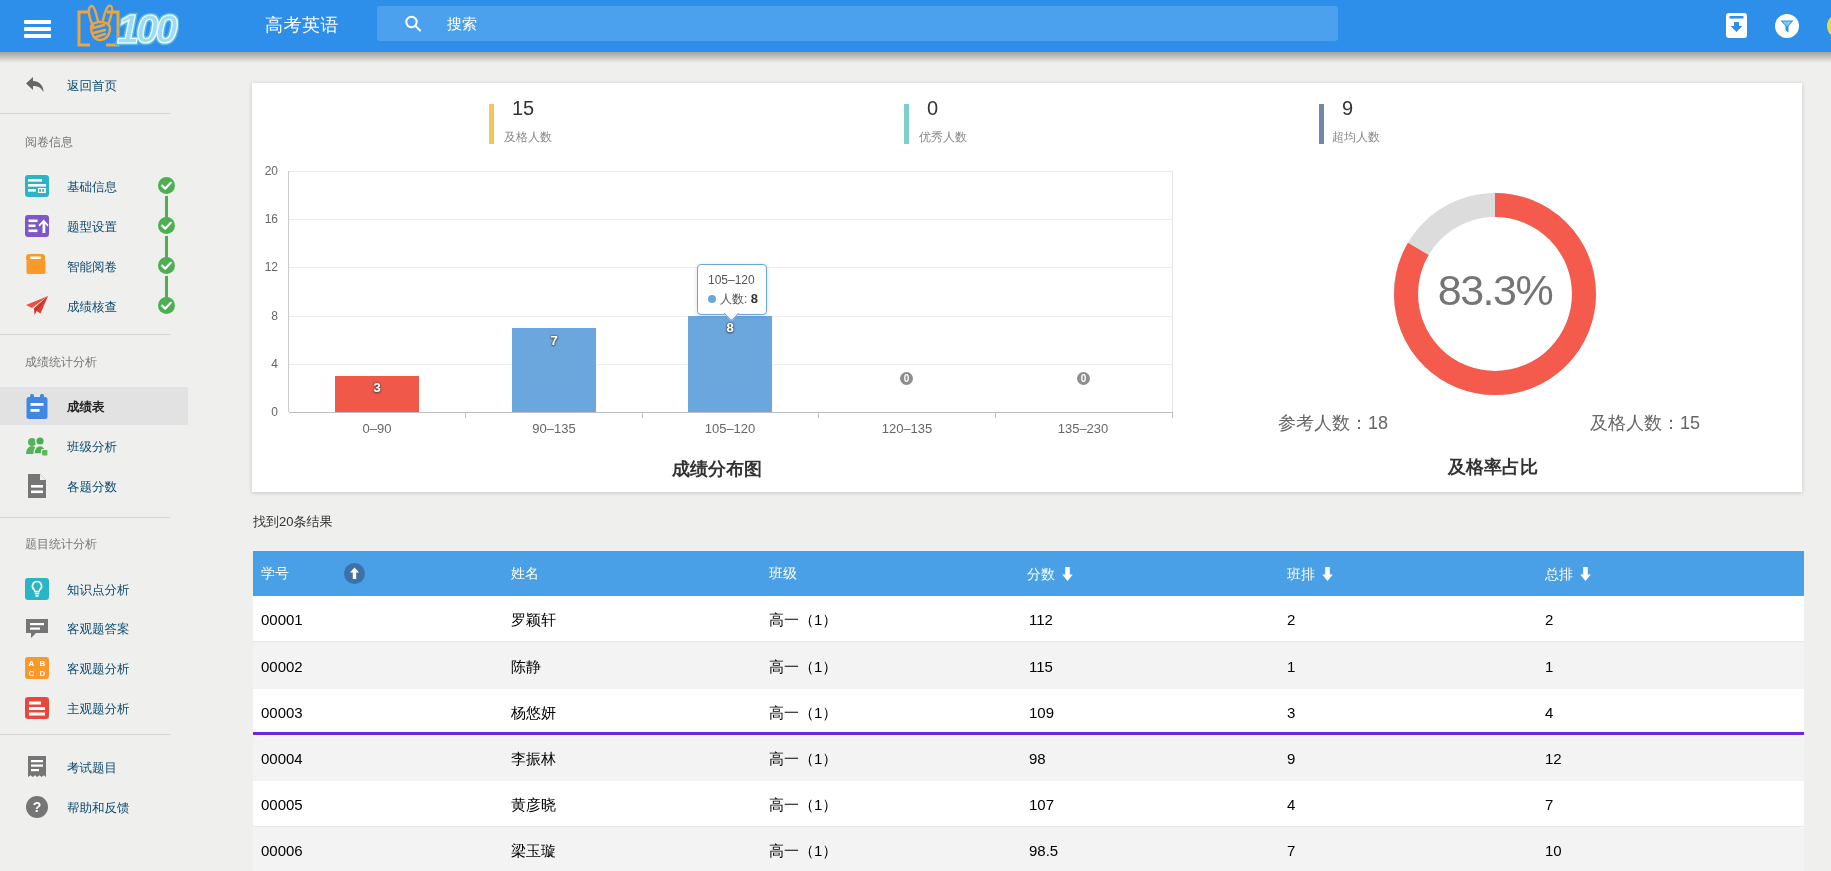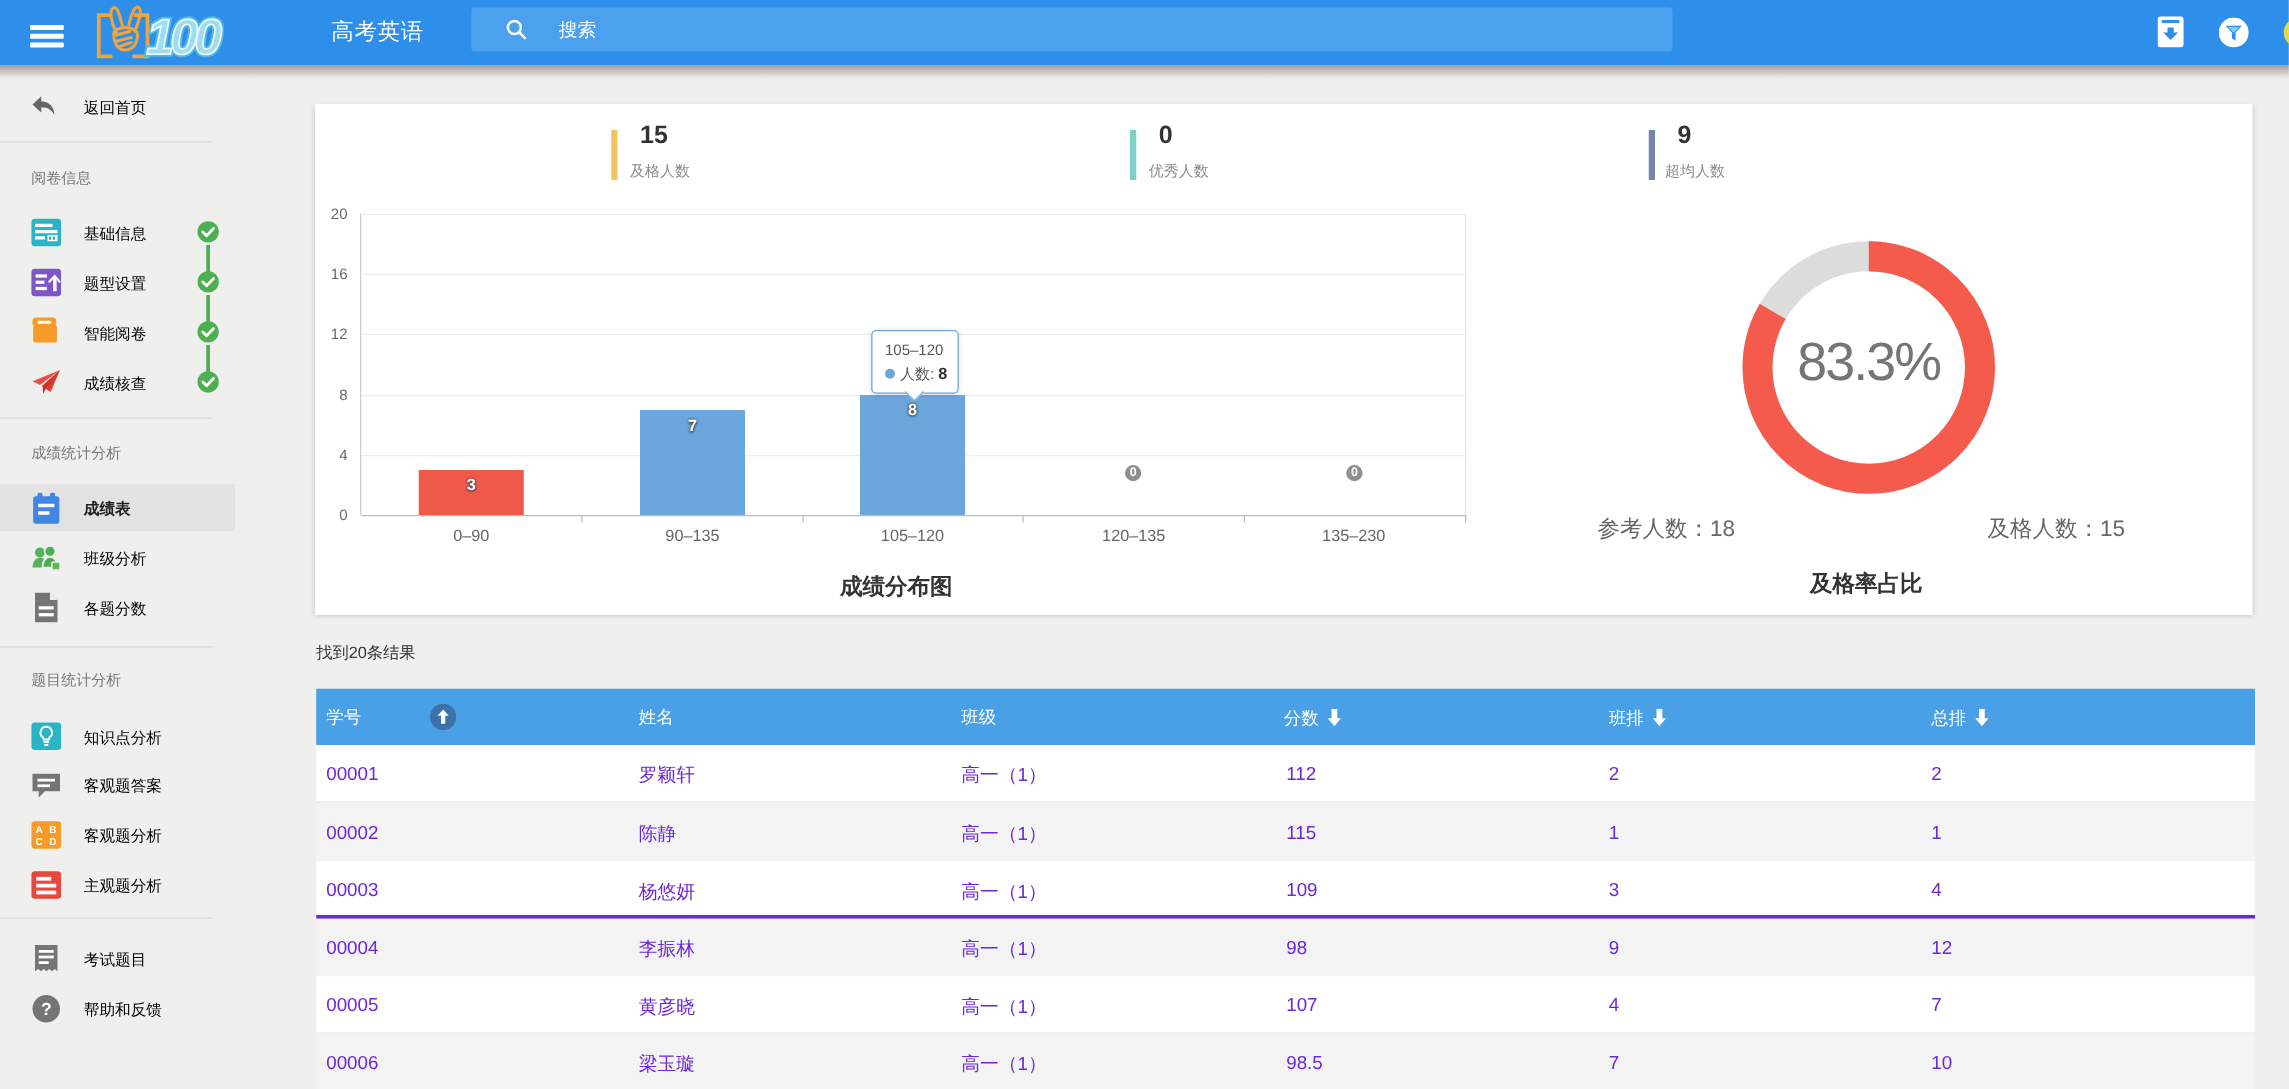--- a/index.html
+++ b/index.html
@@ -10,31 +10,31 @@
   #hd { position:absolute; left:0; top:0; width:1831px; height:52px; background:#2d8fe9; z-index:30; }
   #hdshadow { position:absolute; left:0; top:52px; width:1831px; height:11px; background:linear-gradient(rgba(140,134,128,0.75), rgba(239,239,238,0)); z-index:29; }
   .hbar { position:absolute; left:24px; width:27px; height:3.5px; background:#fff; border-radius:1px; }
   #hd-title { position:absolute; left:265px; top:13px; color:#fff; font-size:18px; letter-spacing:0.5px;text-align:right; }
   #search { position:absolute; left:377px; top:6px; width:961px; height:35px; background:#4ba1ee; border-radius:3px; }
   #search .stxt { position:absolute; left:70px; top:9px; font-size:15px; color:#fff; }
 
   
   .sdiv { position:absolute; left:0; width:170px; height:1px; background:#d7d7d6; }
   .slabel { position:absolute; left:25px; font-size:12px; color:#777; }
-  .sitem { position:absolute; left:67px; font-size:12.5px; color:#000000; }
+  .sitem { position:absolute; left:67px; font-size:12.5px; color:#0c4a6e; }
   .sicon { position:absolute; left:25px; width:24px; height:24px; }
   .scheck { position:absolute; left:158px; width:17px; height:17px; border-radius:50%; background:#4caf50; }
   .scheck svg { position:absolute; left:0; top:0; }
   .sline { position:absolute; left:165px; width:3px; background:#4caf50; }
   #hl { position:absolute; left:0; top:387px; width:188px; height:38px; background:#e2e2e2; }
 
   
   #card { position:absolute; left:252px; top:83px; width:1550px; height:409px; background:#fff; box-shadow:0 1px 4px rgba(0,0,0,0.18); }
   .legbar { position:absolute; top:21px; width:5px; height:40px; }
-  .legnum { position:absolute; top:14px; font-size:20px; font-weight:bold; color:#333; }
+  .legnum { position:absolute; top:14px; font-size:20px; font-weight:normal; color:#333; }
   .leglab { position:absolute; top:46px; font-size:12px; color:#8a8a8a; }
 
   
   .gline { position:absolute; left:37px; width:883px; height:1px; background:#ececec; }
   .ylab { position:absolute; width:30px; text-align:right; font-size:12px; color:#666; }
   .xlab { position:absolute; width:176px; text-align:center; font-size:13px; color:#666; top:338px; }
   .bar { position:absolute; }
   .blab { position:absolute; width:40px; text-align:center; font-size:13px; font-weight:bold; color:#fff; text-shadow:0 0 2px #555, 0 0 2px #555, 0 1px 2px #444; }
   .zlab { position:absolute; width:13px; height:13px; border-radius:50%; background:#8e8e8e; color:#fff; font-size:10px; font-weight:bold; text-align:center; line-height:13px; box-shadow:0 0 0 2px rgba(255,255,255,0.85); }
 
@@ -42,21 +42,21 @@
 
   
   #tip { position:absolute; left:445px; top:181px; width:70px; height:51px; background:#fff; border:1px solid #6ba7dd; border-radius:4px; box-shadow:0 1px 4px rgba(0,0,0,0.15); font-size:12px; color:#555; }
   #tip:after { content:""; position:absolute; left:28px; bottom:-6px; width:10px; height:10px; background:#fff; border-right:1px solid #6ba7dd; border-bottom:1px solid #6ba7dd; transform:rotate(45deg); margin-bottom:1px; }
 
   
   #found { position:absolute; left:253px; top:513px; font-size:13px; color:#333; }
   #thead { position:absolute; left:253px; top:551px; width:1551px; height:45px; background:#49a0e6; color:#fff; }
   .th { position:absolute; top:14px; font-size:14px; font-weight:normal; }
   .trow { position:absolute; left:253px; width:1551px; height:46px; }
-  .td { position:absolute; top:15px; font-size:15px; color:#6d28d9; }
+  .td { position:absolute; top:15px; font-size:15px; color:#000000; }
 </style>
 </head>
 <body>
 
 <div id="hd">
   <div class="hbar" style="top:20px"></div>
   <div class="hbar" style="top:27px"></div>
   <div class="hbar" style="top:34px"></div>
   <div id="logo" style="position:absolute;left:75px;top:4px;">
     <svg width="104" height="46" viewBox="0 0 104 46">

